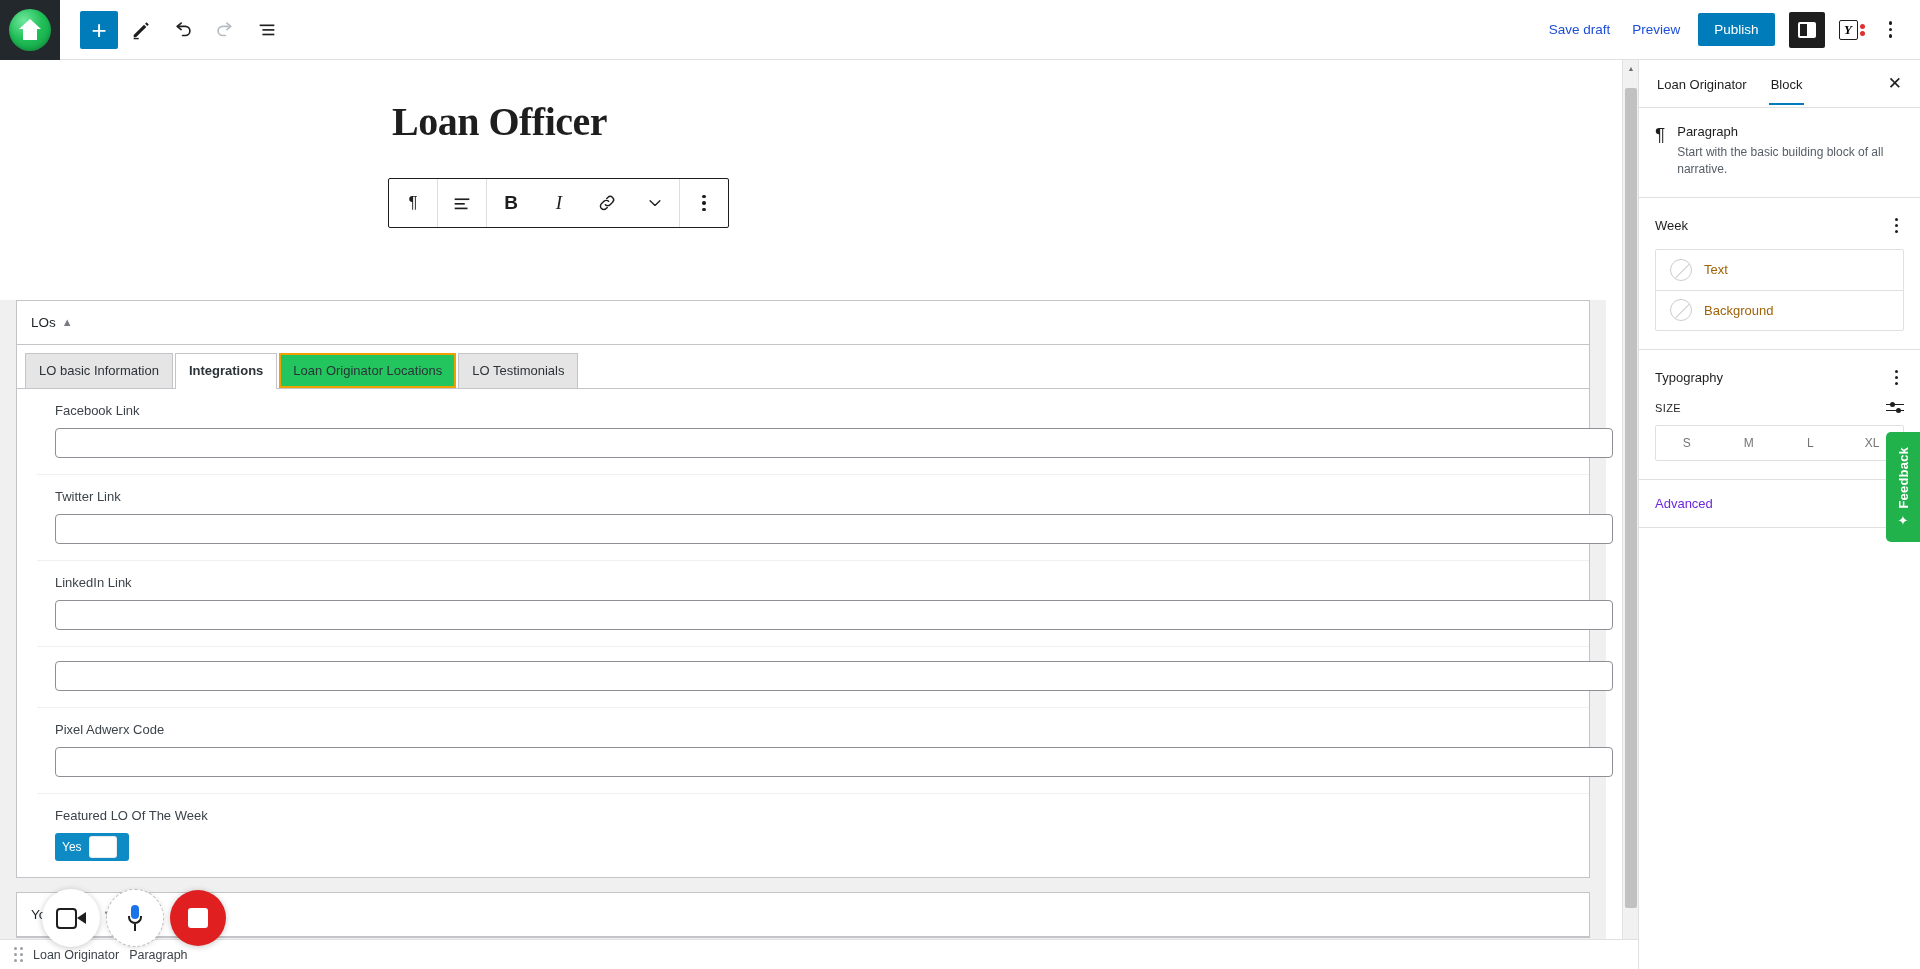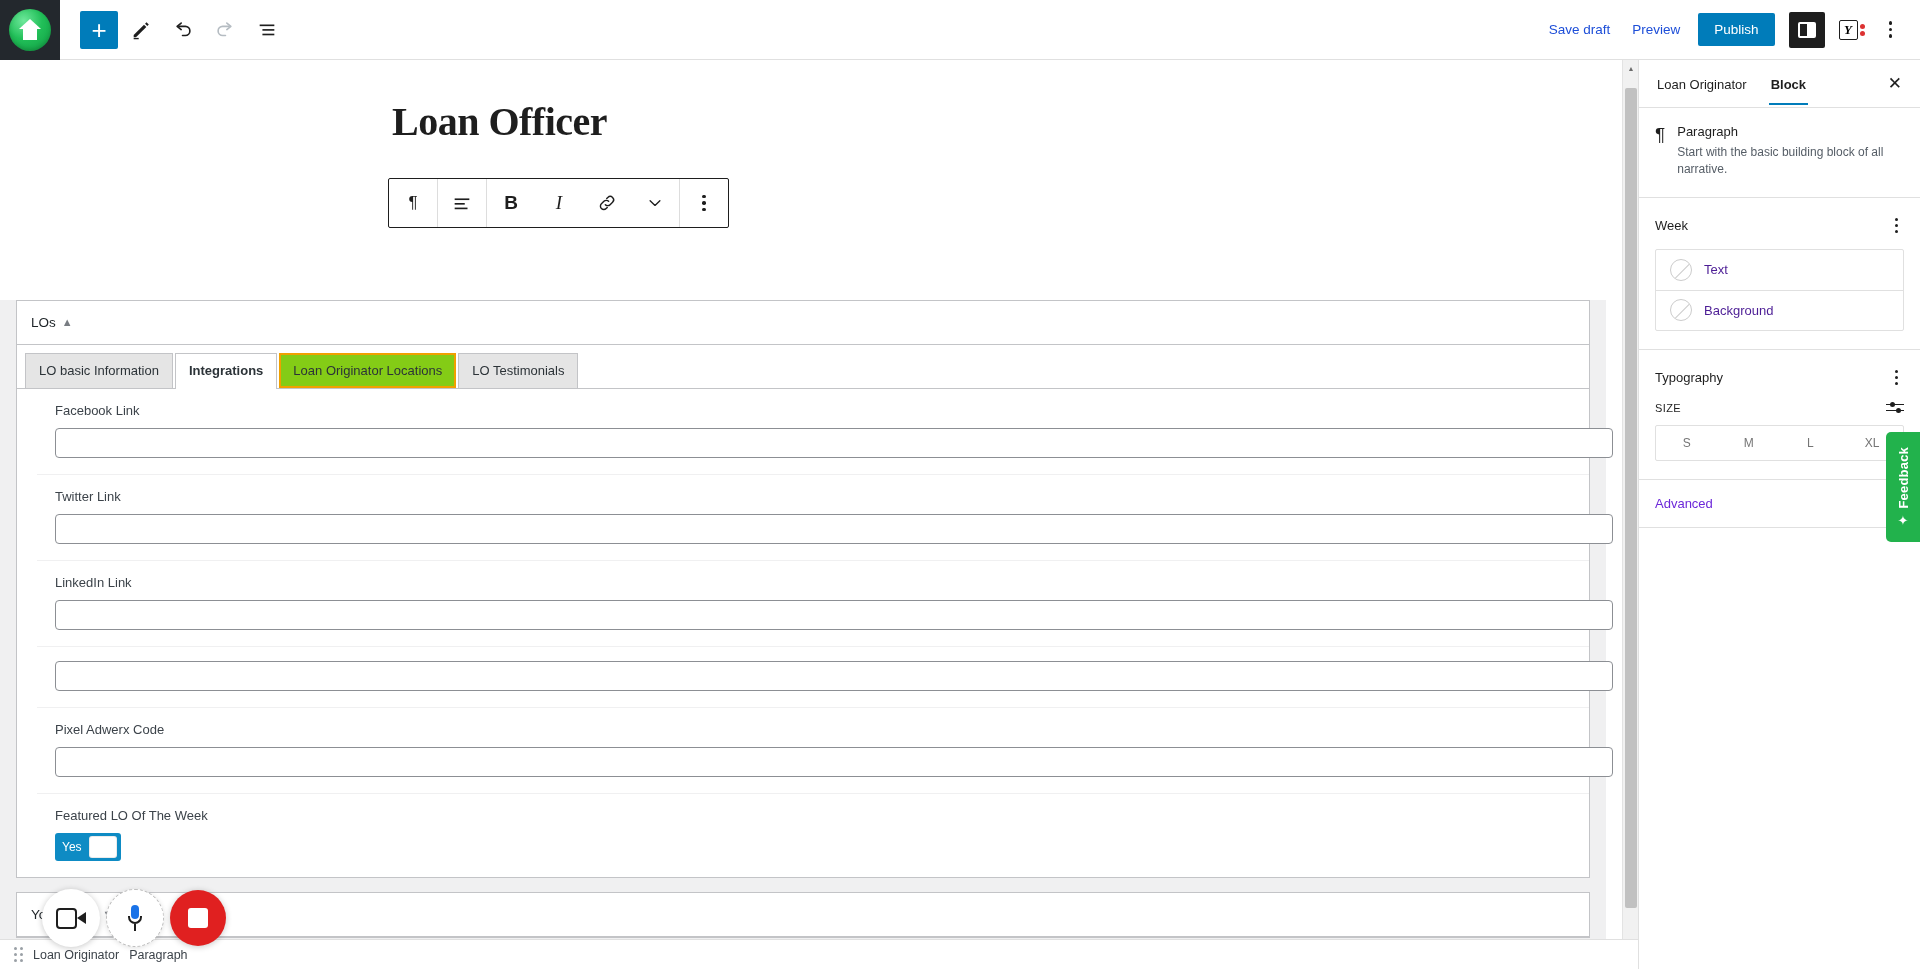--- a/index.html
+++ b/index.html
@@ -134,35 +134,35 @@
     background: #fff; padding: 8px 8px 0 8px; border-bottom: 1px solid #c3c4c7;
   }
   .tab {
     font-size: 13px; color: #2c3338; background: #e5e5e5;
     border: 1px solid #c3c4c7; border-bottom: none;
     padding: 9px 13px; cursor: pointer; margin-right: 2px; position: relative;
     font-family: inherit; line-height: 1.2;
   }
   .tab.active { background: #fff; font-weight: 700; margin-bottom: -1px; padding-bottom: 10px; }
   .tab.focused {
-    background: #84cc16; outline: 2px solid #f0a000; outline-offset: -2px;
+    background: #22c55e; outline: 2px solid #f0a000; outline-offset: -2px;
     border-color: #f0a000;
   }
   .field-rows { padding: 0; }
   .field-row {
     padding: 14px 18px 16px 18px; border-bottom: 1px solid #f0f0f1; margin-left: 20px;
   }
   .field-row:last-child { border-bottom: none; }
   .field-label { font-size: 13px; color: #3c434a; display: block; margin-bottom: 10px; }
   .field-input {
     width: 1558px; height: 30px; border: 1px solid #8c8f94; border-radius: 4px;
     background: #fff; padding: 0 10px; font-size: 13px; font-family: inherit; color: #2c3338;
   }
   .toggle-switch {
-    display: inline-flex; align-items: center; height: 28px; width: 66px;
+    display: inline-flex; align-items: center; height: 28px; width: 74px;
     background: #0e8bc4; border-radius: 3px; cursor: pointer; overflow: hidden;
     border: none; padding: 0;
   }
   .toggle-switch .tslabel { color: #fff; font-size: 12px; padding: 0 7px; font-family: inherit; }
   .toggle-switch .tsknob {
     width: 28px; height: 22px; background: #fff; border-radius: 3px; margin-right: 3px;
     border: 1px solid rgba(0,0,0,.08);
   }
 
   
@@ -186,21 +186,21 @@
     background: #fff; border-left: 1px solid #e0e0e0; z-index: 20;
   }
   .sb-tabs {
     display: flex; align-items: center; height: 48px; border-bottom: 1px solid #e0e0e0;
     padding: 0 6px;
   }
   .sb-tab {
     font-size: 13px; color: #1e1e1e; background: none; border: none; cursor: pointer;
     padding: 15px 12px 13px 12px; position: relative; font-family: inherit;
   }
-  .sb-tab.active { font-weight: 700; }
+  .sb-tab.active { font-weight: 400; }
   .sb-tab.active:after {
     content: ""; position: absolute; left: 10px; right: 10px; bottom: 0;
     height: 2px; background: #007cba;
   }
   .sb-close {
     margin-left: auto; background: none; border: none; cursor: pointer;
     font-size: 17px; color: #1e1e1e; padding: 6px 12px; line-height: 1;
   }
   .sb-blockcard {
     display: flex; gap: 12px; padding: 16px 16px 18px 16px; border-bottom: 1px solid #e0e0e0;
@@ -219,21 +219,21 @@
   }
   .color-row + .color-row { border-top: 1px solid #e0e0e0; }
   .swatch {
     width: 22px; height: 22px; border-radius: 50%; border: 1px solid #ccc;
     position: relative; overflow: hidden; background: #fff;
   }
   .swatch:after {
     content: ""; position: absolute; left: -2px; top: 10px; width: 28px; height: 1px;
     background: #ccc; transform: rotate(-45deg);
   }
-  .color-label { font-size: 13px; color: #4c1d95; }
+  .color-label { font-size: 13px; color: #a16207; }
   .size-head { display: flex; align-items: center; justify-content: space-between; margin-bottom: 10px; }
   .size-label { font-size: 11px; color: #1e1e1e; letter-spacing: .4px; text-transform: uppercase; }
   .slider-icon { width: 18px; height: 14px; position: relative; cursor: pointer; }
   .slider-icon i {
     position: absolute; left: 0; width: 18px; height: 1.6px; background: #1e1e1e;
   }
   .slider-icon i:nth-child(1) { top: 3px; }
   .slider-icon i:nth-child(2) { top: 9px; }
   .slider-icon b {
     position: absolute; width: 5px; height: 5px; border-radius: 50%; background: #1e1e1e;

